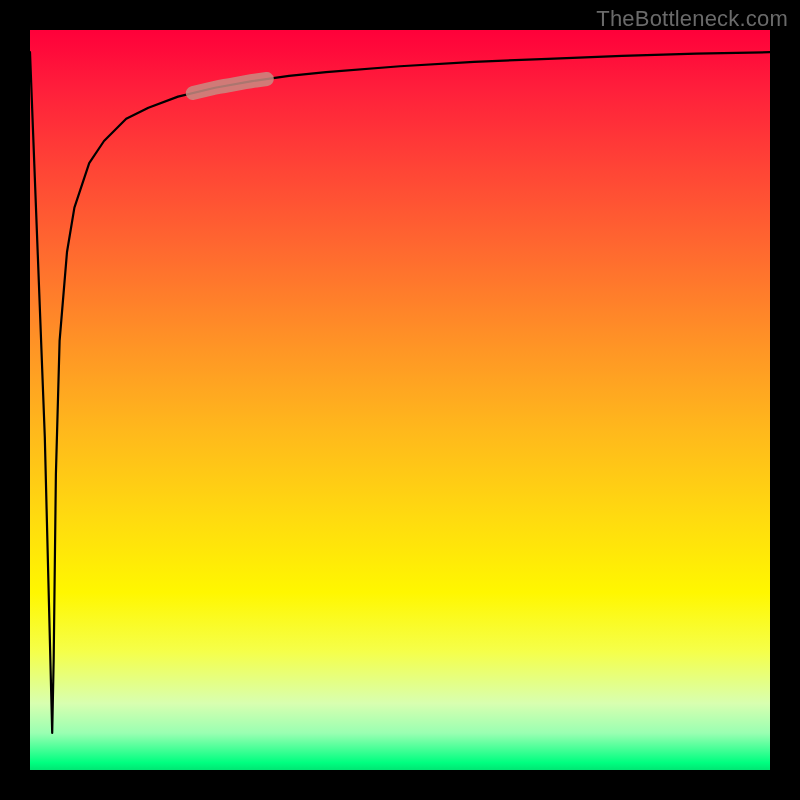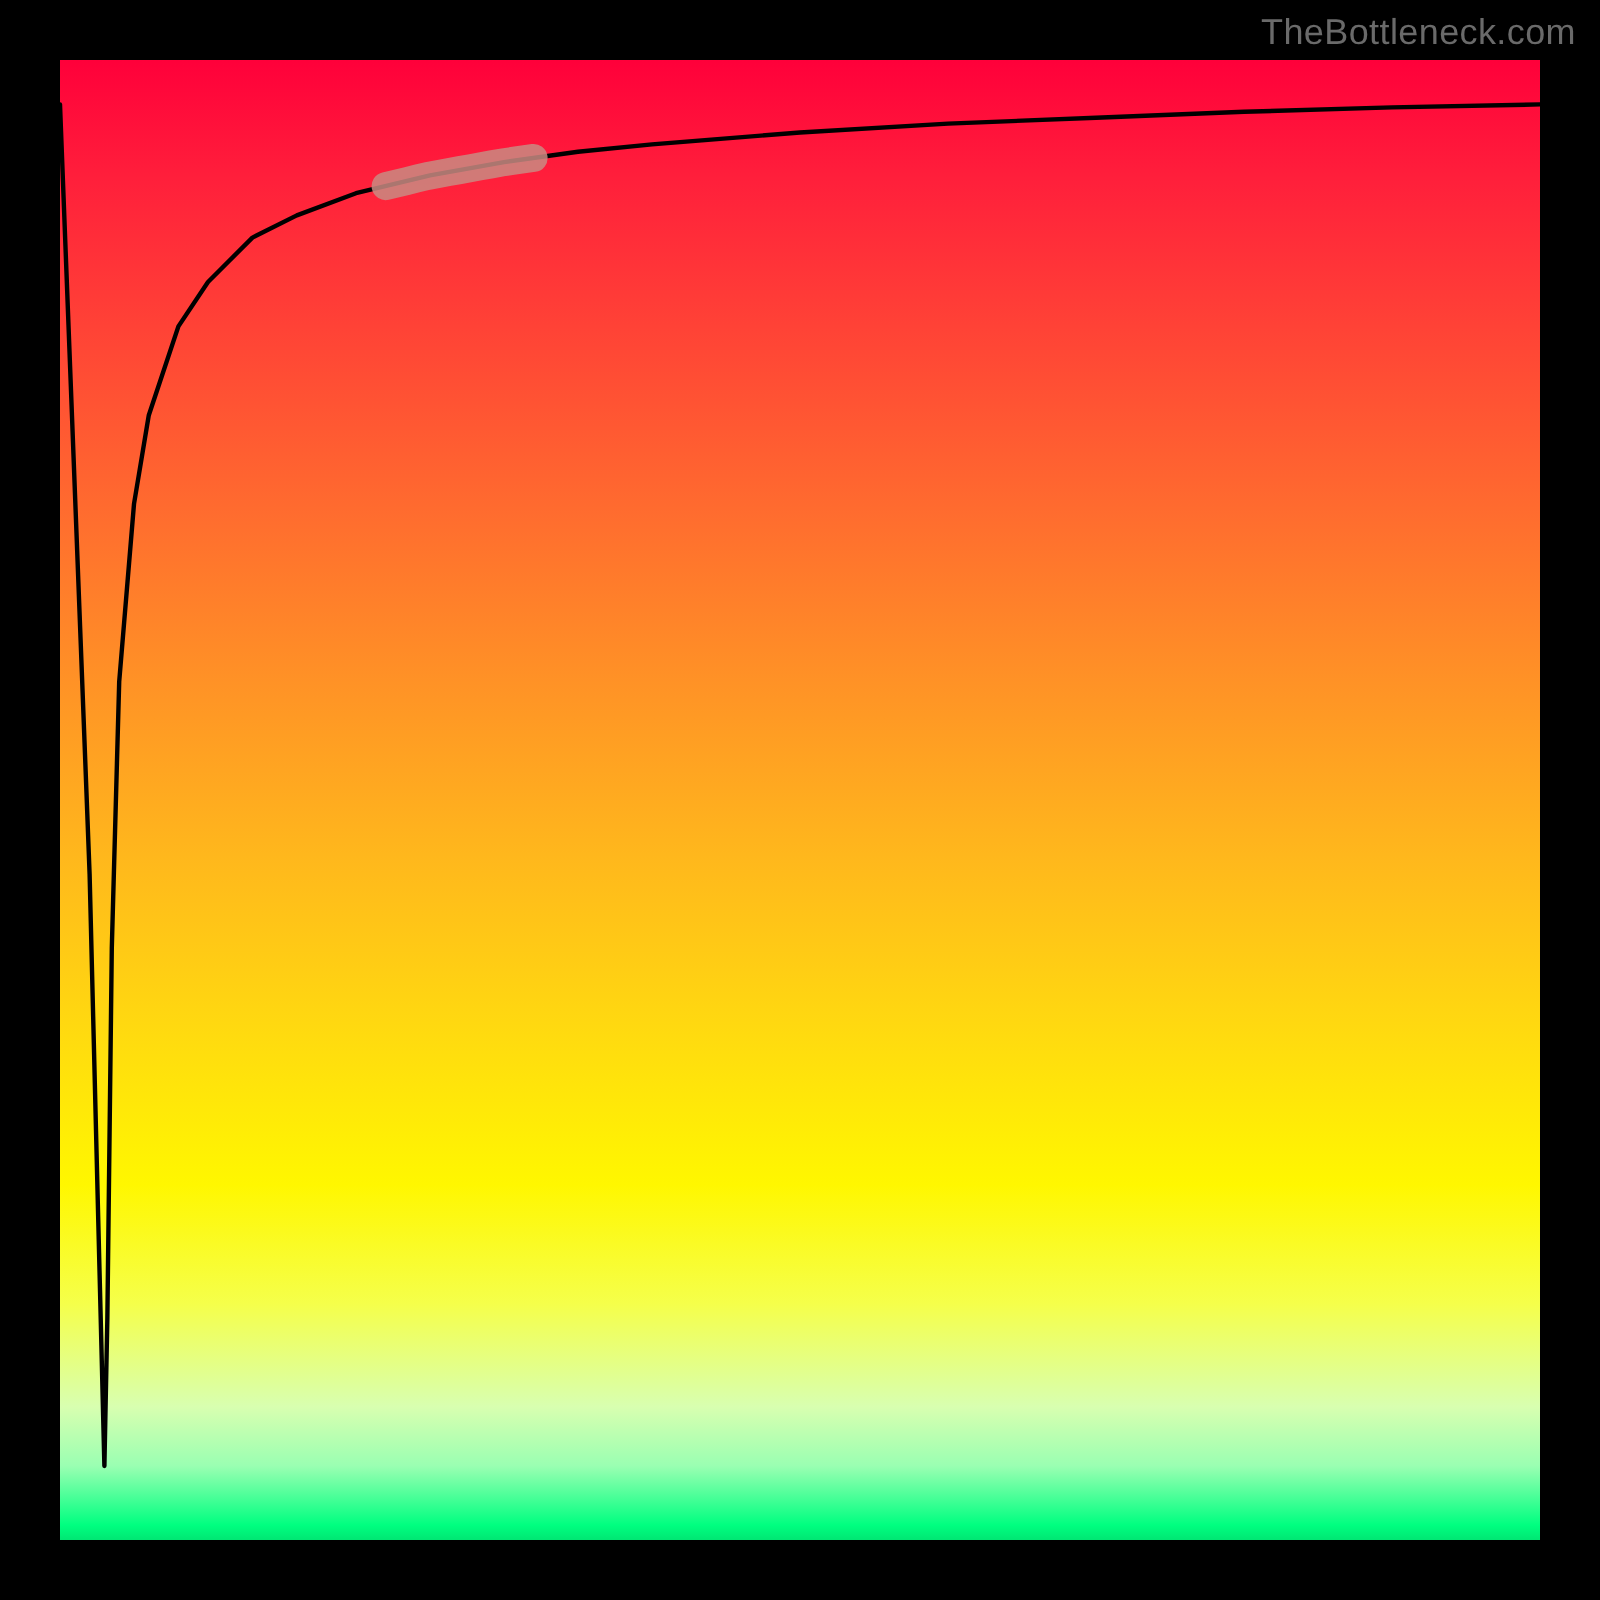--- a/index.html
+++ b/index.html
@@ -36,21 +36,21 @@
       #9affb2 95%,
       #00ff80 99%,
       #00e673 100%
     );
   }
   .watermark {
     position: absolute;
     top: 6px;
     right: 12px;
     font-family: Arial, Helvetica, sans-serif;
-    font-size: 18px;
+    font-size: 22px;
     color: #6a6a6a;
     letter-spacing: 0.2px;
     font-weight: 500;
     user-select: none;
   }
   svg.curve {
     position: absolute;
     left: 30px;
     top: 30px;
     width: 740px;

